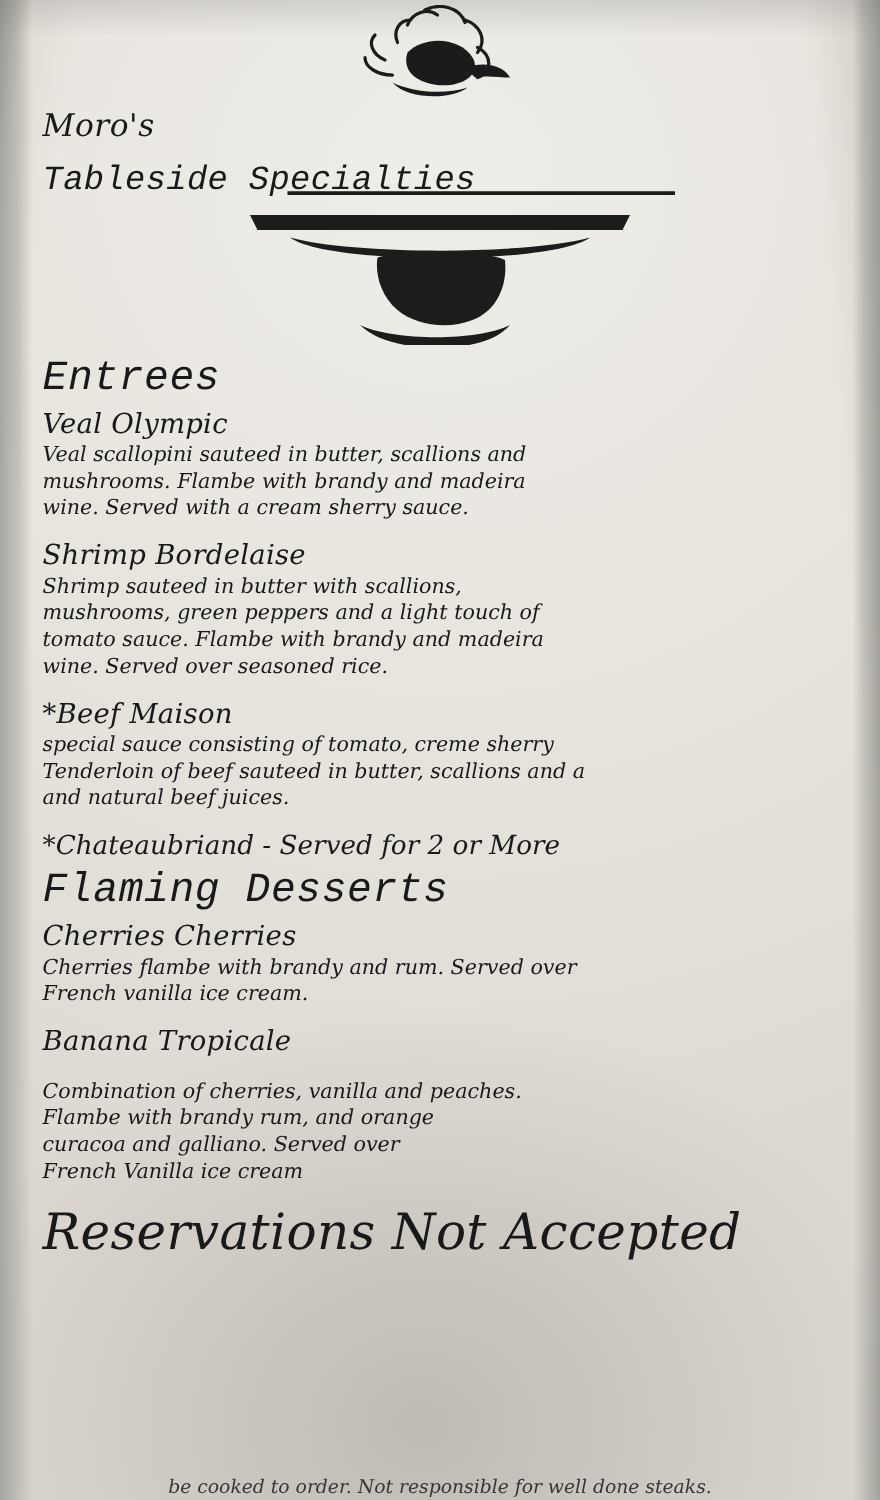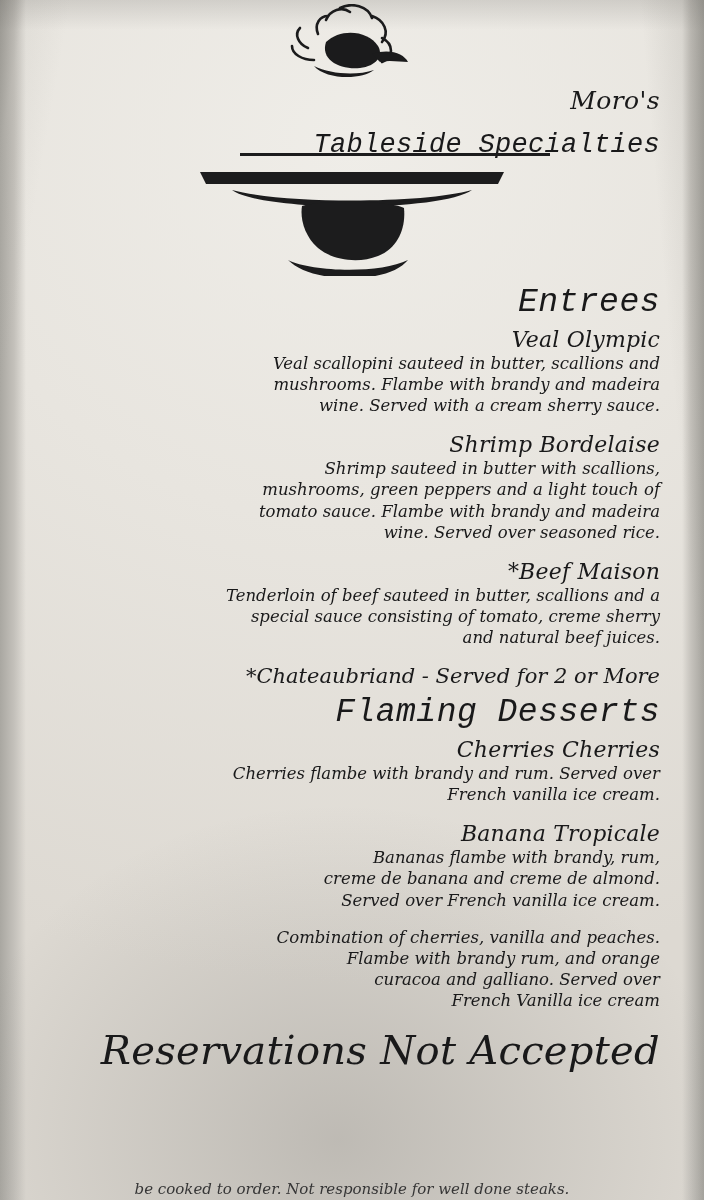--- a/index.html
+++ b/index.html
@@ -44,23 +44,23 @@
   #paper-edge-right {
     position: absolute;
     right: 0; top: 0; bottom: 0;
     width: 22px;
     background: linear-gradient(270deg,#a5a39d 0%, #c6c3bd 60%, rgba(220,217,211,0) 100%);
   }
 
   .content {
     position: relative;
     z-index: 3;
-    padding: 0 44px;
+    padding: 0 34px;
     color: #19191a;
-    text-align: right;
+    text-align: left;
   }
 
   
   .logo-wrap {
     position: relative;
     height: 278px;
   }
   .logo-flame {
     position: absolute;
     left: 0; right: 0;
@@ -223,46 +223,41 @@
         <div>Shrimp sauteed in butter with scallions,</div>
         <div>mushrooms, green peppers and a light touch of</div>
         <div>tomato sauce. Flambe with brandy and madeira</div>
         <div>wine. Served over seasoned rice.</div>
       </div>
     </div>
 
     <div class="item">
       <div class="item-name">*Beef Maison</div>
       <div class="item-desc">
+        <div>special sauce consisting of tomato, creme sherry</div>
         <div>Tenderloin of beef sauteed in butter, scallions and a</div>
-        <div>special sauce consisting of tomato, creme sherry</div>
         <div>and natural beef juices.</div>
       </div>
     </div>
 
     <div class="single-line">*Chateaubriand - Served for 2 or More</div>
 
     <h2 class="section tight">Flaming Desserts</h2>
 
 
     <div class="item">
       <div class="item-name">Cherries Cherries</div>
       <div class="item-desc">
         <div>Cherries flambe with brandy and rum. Served over</div>
         <div>French vanilla ice cream.</div>
       </div>
     </div>
 
     <div class="item">
       <div class="item-name">Banana Tropicale</div>
-      <div class="item-desc">
-        <div>Bananas flambe with brandy, rum,</div>
-        <div>creme de banana and creme de almond.</div>
-        <div>Served over French vanilla ice cream.</div>
-      </div>
     </div>
 
     <div class="item">
       <div class="item-desc">
         <div>Combination of cherries, vanilla and peaches.</div>
         <div>Flambe with brandy rum, and orange</div>
         <div>curacoa and galliano. Served over</div>
         <div>French Vanilla ice cream</div>
       </div>
     </div>

